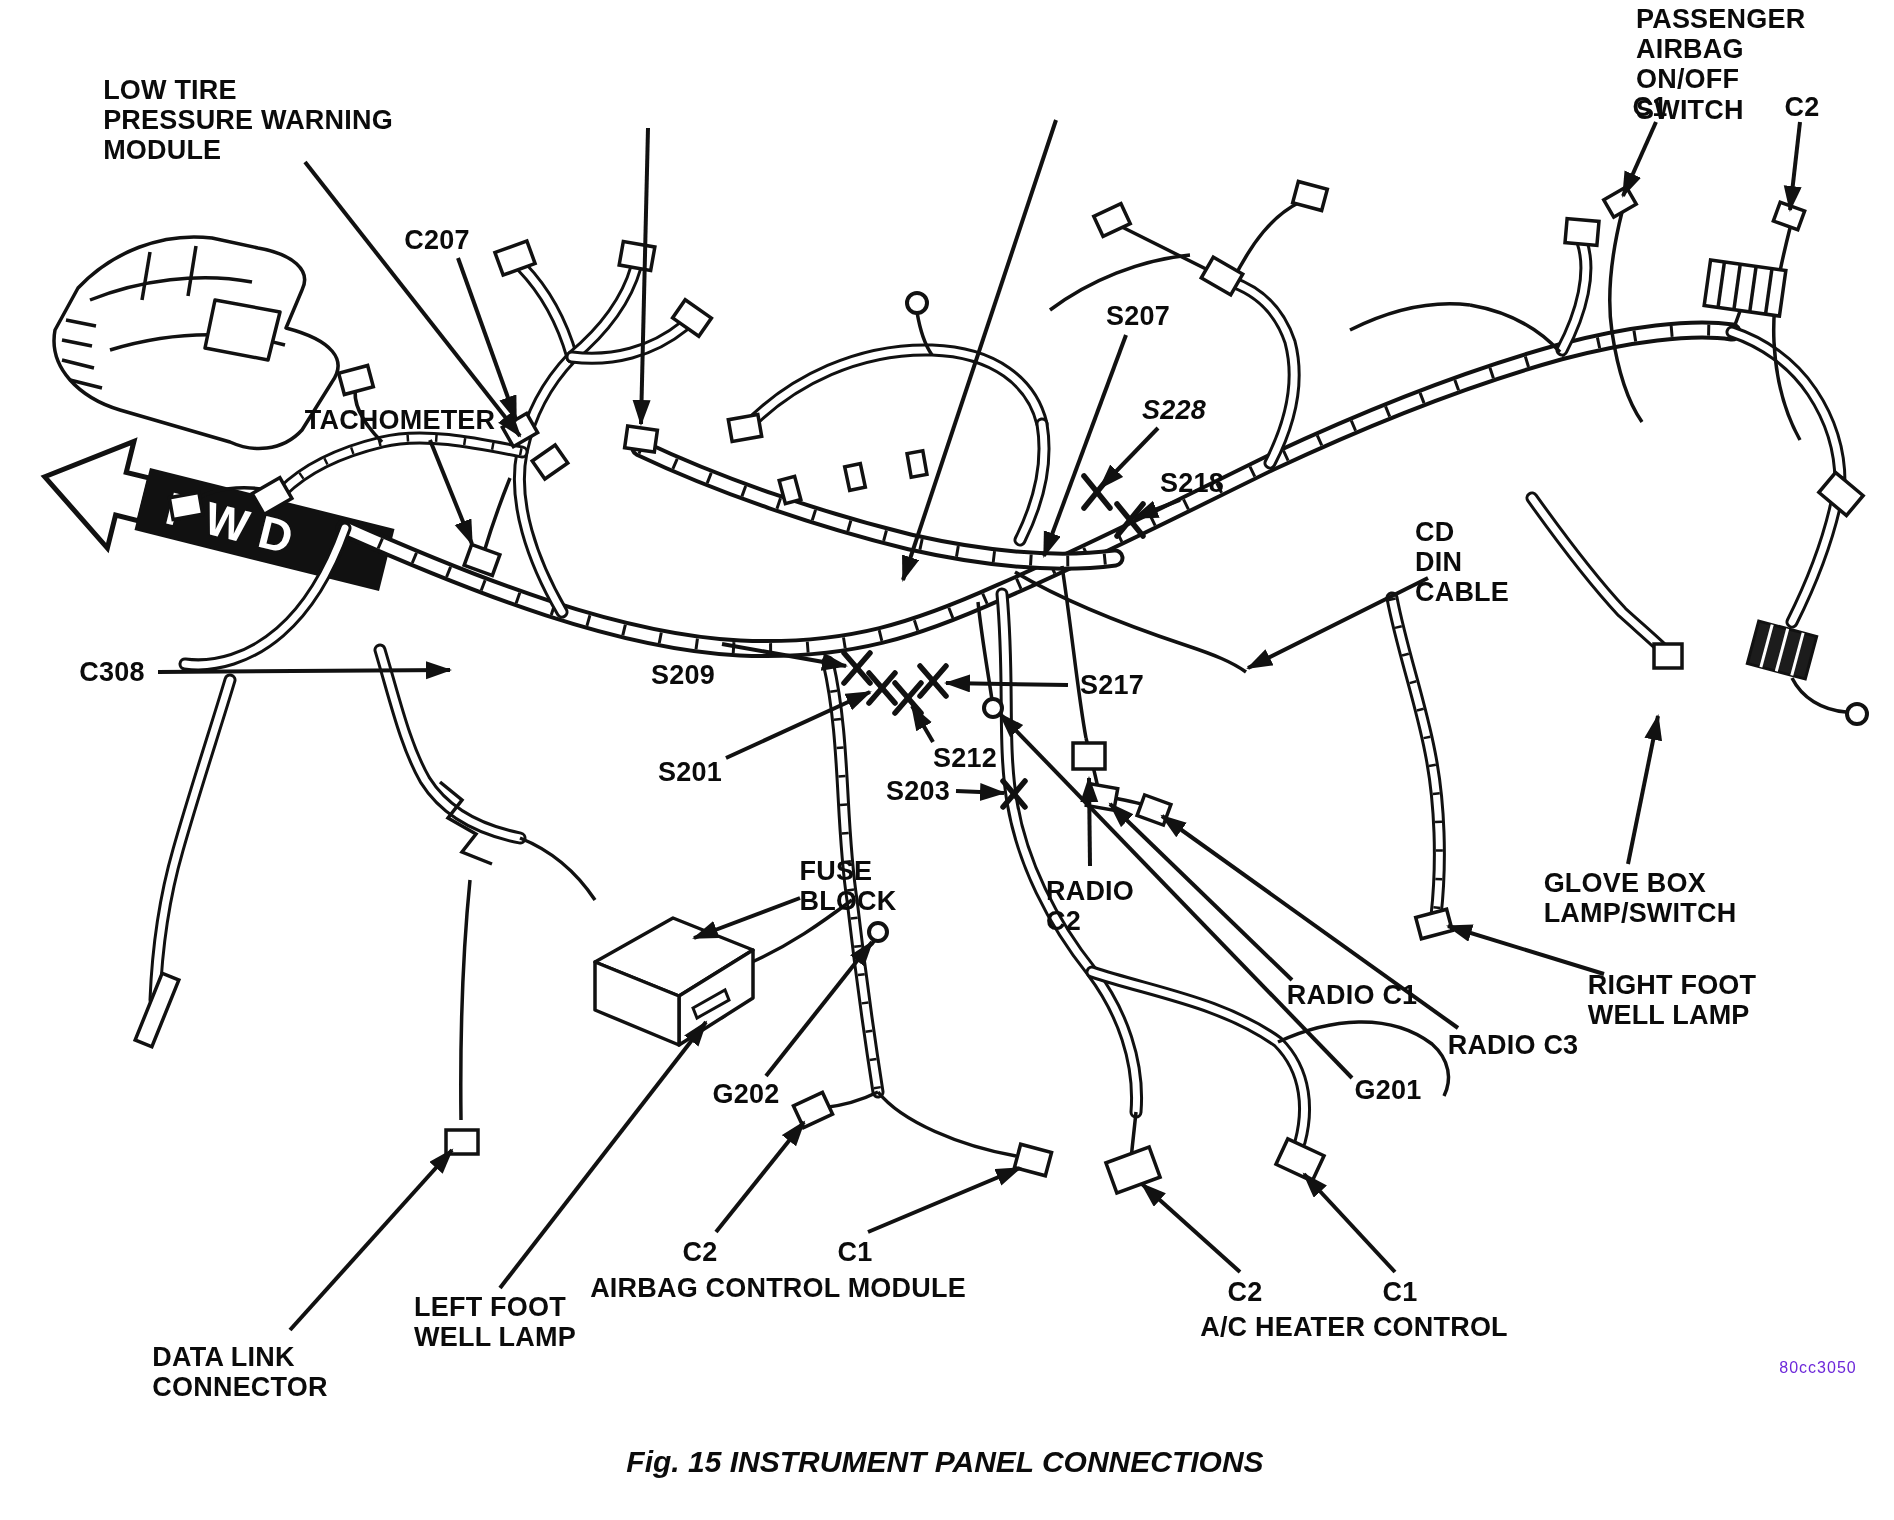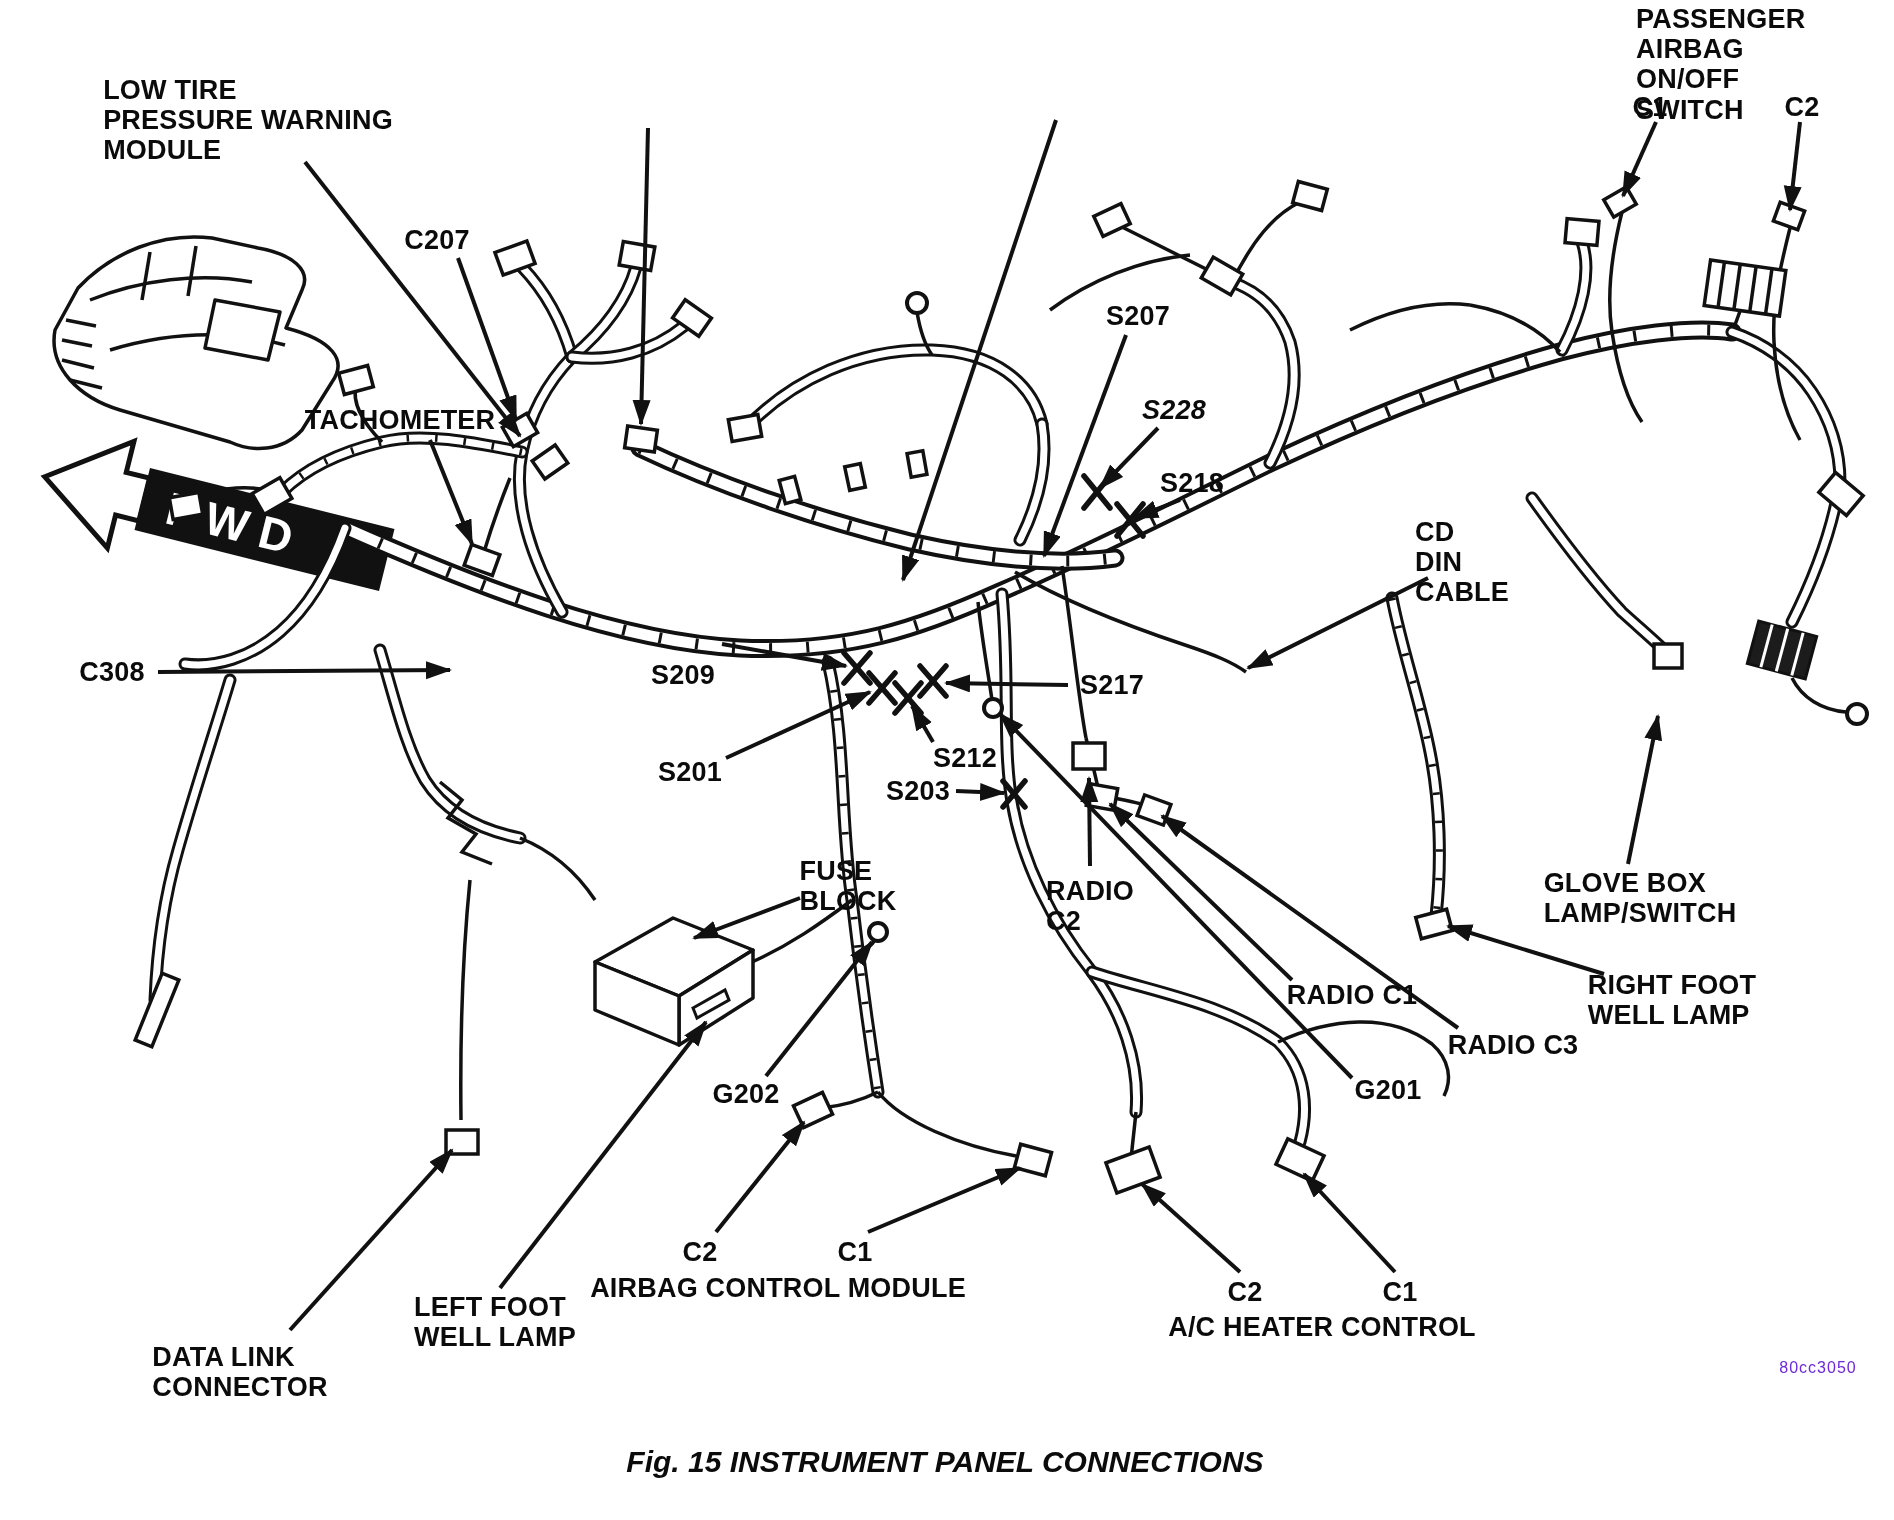--- a/index.html
+++ b/index.html
@@ -314,21 +314,21 @@
 WELL LAMP</div>
 <div class="lbl" style="left:1352px;top:995px;">RADIO C1</div>
 <div class="lbl" style="left:1513px;top:1045px;">RADIO C3</div>
 <div class="lbl" style="left:1388px;top:1090px;">G201</div>
 <div class="lbl" style="left:746px;top:1094px;">G202</div>
 <div class="lbl" style="left:700px;top:1252px;">C2</div>
 <div class="lbl" style="left:855px;top:1252px;">C1</div>
 <div class="lbl" style="left:778px;top:1288px;">AIRBAG CONTROL MODULE</div>
 <div class="lbl" style="left:1245px;top:1292px;">C2</div>
 <div class="lbl" style="left:1400px;top:1292px;">C1</div>
-<div class="lbl" style="left:1322px;top:1327px;">A/C HEATER CONTROL</div>
+<div class="lbl" style="left:1354px;top:1327px;">A/C HEATER CONTROL</div>
 <div class="lbl" style="left:495px;top:1322px;">LEFT FOOT
 WELL LAMP</div>
 <div class="lbl" style="left:240px;top:1372px;">DATA LINK
 CONNECTOR</div>
 
 <div class="fig-code" style="left:1818px;top:1368px;">80cc3050</div>
 <div class="caption" style="left:945px;top:1462px;">Fig. 15 INSTRUMENT PANEL CONNECTIONS</div>
 
 </div>
 

